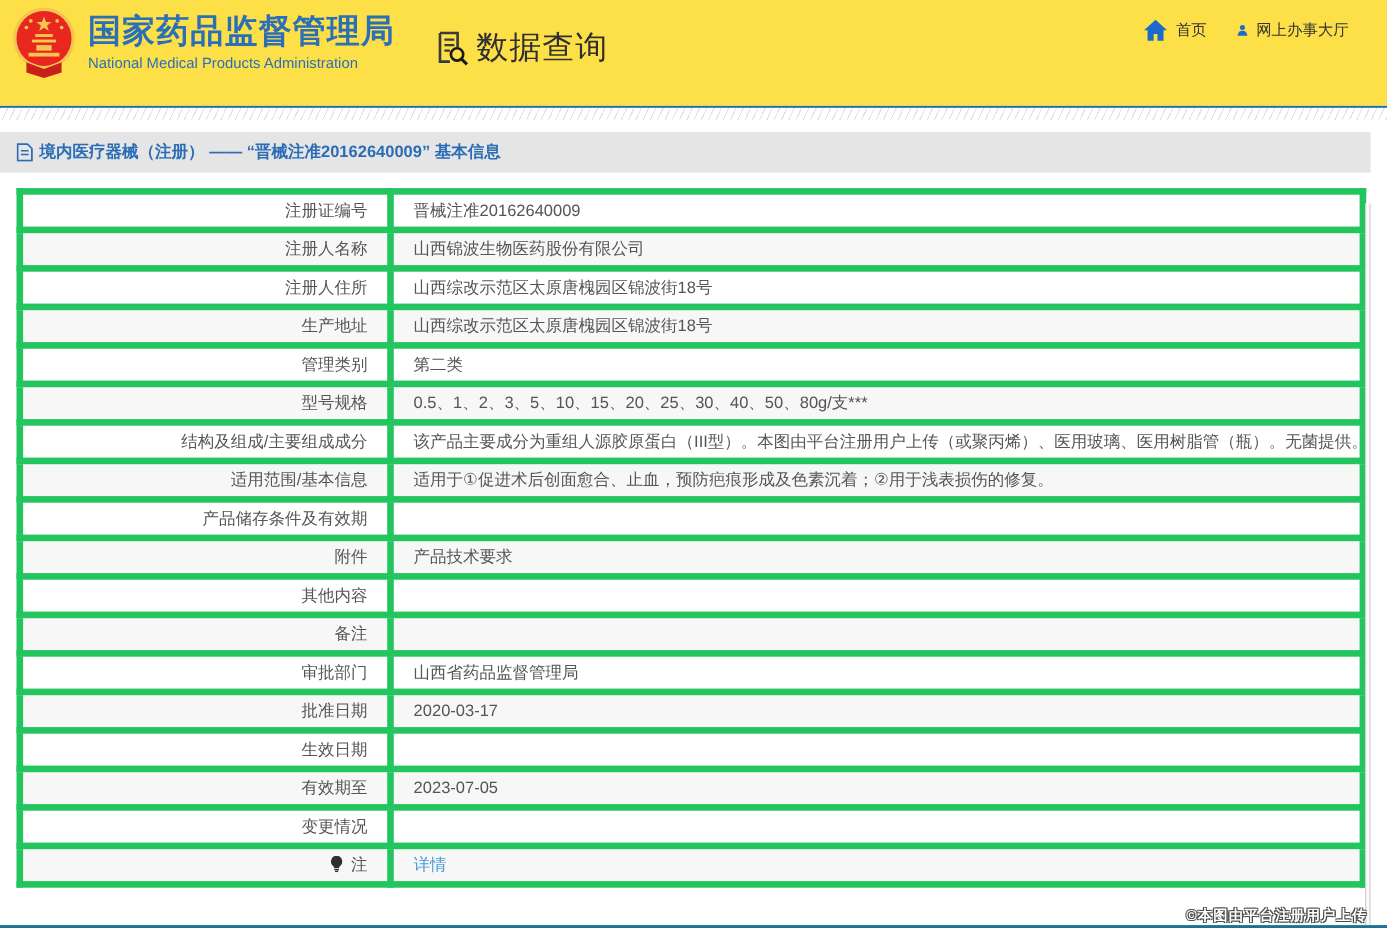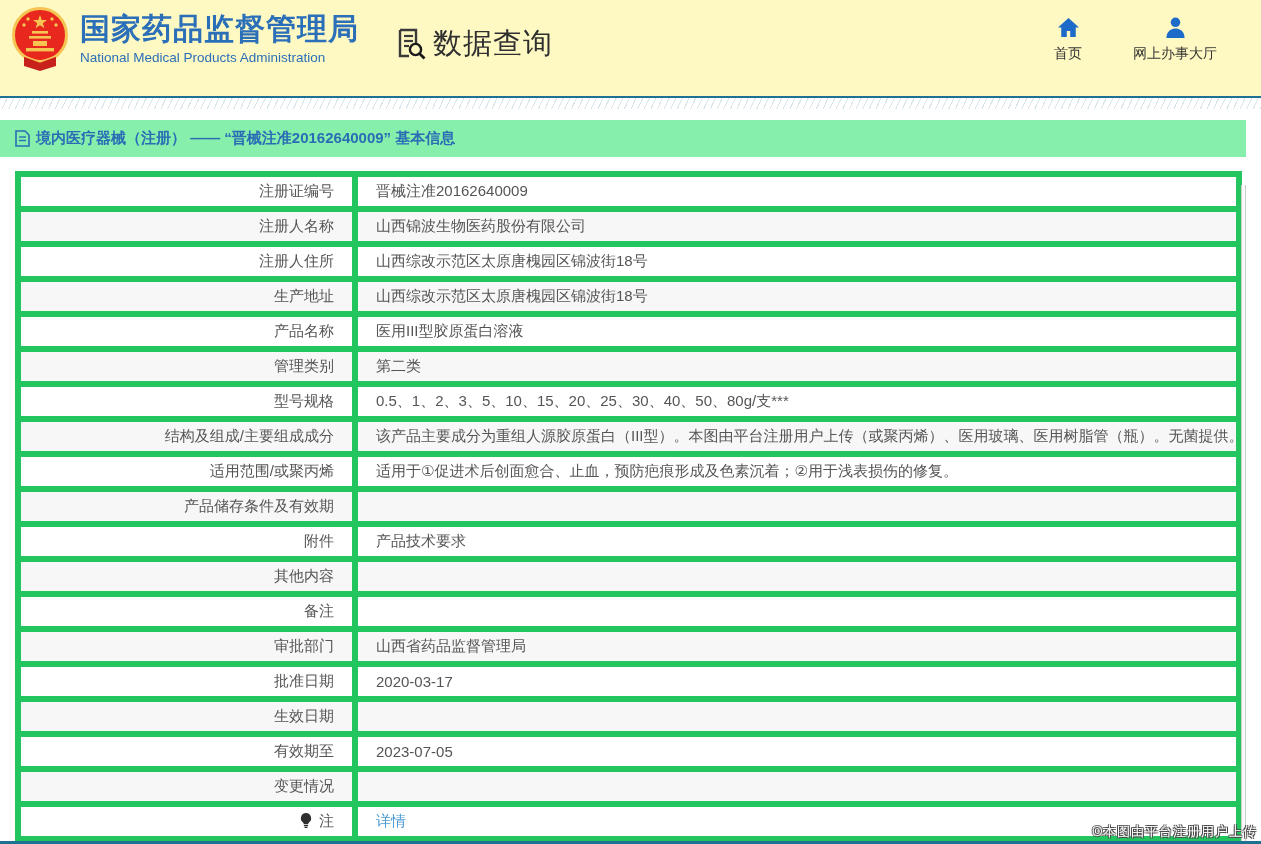--- a/index.html
+++ b/index.html
@@ -5,49 +5,49 @@
   * { margin: 0; padding: 0; box-sizing: border-box; }
   html, body { width: 1261px; height: 844px; }
   body {
     font-family: "Liberation Sans", "DejaVu Sans", sans-serif;
     background: #ffffff;
     position: relative;
     overflow: hidden;
   }
 
   
-  .site-header { position: relative; height: 96px; background: #fef9c3; }
+  .site-header { position: relative; height: 96px; background: #fde047; }
   .emblem { position: absolute; left: 10px; top: 6px; width: 60px; height: 66px; }
   .logo-text { position: absolute; left: 80px; top: 12px; }
   .site-title { font-size: 30px; font-weight: 700; color: #2b6fb8; letter-spacing: 1px; line-height: 1.15; }
   .site-subtitle { font-size: 13.5px; color: #2b6fb8; margin-top: 3px; }
 
   .data-query { position: absolute; left: 396px; top: 24px; display: flex; align-items: center; gap: 7px; }
   .data-query-label { font-size: 29px; color: #2f2f2f; letter-spacing: 1px; }
 
   .top-nav-item {
-    position: absolute; top: 17px; display: flex; flex-direction: column;
+    position: absolute; top: 17px; display: flex; flex-direction: row;
     align-items: center; gap: 7px; text-decoration: none; cursor: pointer;
   }
   .top-nav-item .nav-label { font-size: 14px; color: #333; white-space: nowrap; }
   .nav-home { left: 1039px; width: 58px; }
   .nav-hall { left: 1124px; width: 102px; }
 
   
   .header-divider {
     border-top: 2px solid #1e7195;
     height: 13px;
     background: repeating-linear-gradient(115deg, #d9e5ea 0px, #d9e5ea 1px, transparent 1px, transparent 6px);
   }
 
   
   .title-bar {
     margin-top: 11px;
     width: 1246px; height: 37px;
-    background: #86efac;
+    background: #e5e5e5;
     display: flex; align-items: center; gap: 6px;
     padding-left: 15px;
   }
   .page-title { font-size: 15px; font-weight: 700; color: #2a6db5; }
 
   
   .content { position: relative; }
   table.info-table {
     border-collapse: collapse; table-layout: fixed;
     width: 1227px; margin: 14px 0 0 15px;
@@ -68,22 +68,22 @@
   .table-scrollbar {
     position: absolute; left: 1241px; top: 0px;
     width: 5px; height: 667px;
     border-left: 1px solid #cfcfcf; border-right: 1px solid #cfcfcf;
     background: #fafafa;
   }
 
   
   .footer-line { position: absolute; left: 0; bottom: 0; width: 100%; height: 3px; background: #1d7291; }
   .watermark {
-    position: absolute; right: 4px; bottom: 3px;
-    font-size: 13px; font-weight: 400; color: #fff; letter-spacing: 1px;
+    position: absolute; right: 18px; bottom: 3px;
+    font-size: 13px; font-weight: 700; color: #fff; letter-spacing: 1px;
     text-shadow: -1px -1px 0 #4a4a4a, 1px -1px 0 #4a4a4a, -1px 1px 0 #4a4a4a, 1px 1px 0 #4a4a4a;
   }
 </style>
 </head>
 <body>
 
 <header class="site-header">
   <svg class="emblem" viewBox="0 0 60 66">
     <circle cx="30" cy="29" r="26.5" fill="#e8271f" stroke="#f5c451" stroke-width="3"></circle>
     <polygon points="30,9 31.8,14 37,14 32.8,17.2 34.4,22.2 30,19.2 25.6,22.2 27.2,17.2 23,14 28.2,14" fill="#f5c451"></polygon>
@@ -154,37 +154,33 @@
         </tr>
         <tr>
           <td class="label">注册人住所</td>
           <td class="value">山西综改示范区太原唐槐园区锦波街18号</td>
         </tr>
         <tr>
           <td class="label">生产地址</td>
           <td class="value">山西综改示范区太原唐槐园区锦波街18号</td>
         </tr>
         <tr>
-          <td class="label">产品名称</td>
-          <td class="value">医用III型胶原蛋白溶液</td>
-        </tr>
-        <tr>
           <td class="label">管理类别</td>
           <td class="value">第二类</td>
         </tr>
         <tr>
           <td class="label">型号规格</td>
           <td class="value">0.5、1、2、3、5、10、15、20、25、30、40、50、80g/支***</td>
         </tr>
         <tr>
           <td class="label">结构及组成/主要组成成分</td>
           <td class="value">该产品主要成分为重组人源胶原蛋白（III型）。本图由平台注册用户上传（或聚丙烯）、医用玻璃、医用树脂管（瓶）。无菌提供。</td>
         </tr>
         <tr>
-          <td class="label">适用范围/或聚丙烯</td>
+          <td class="label">适用范围/基本信息</td>
           <td class="value">适用于①促进术后创面愈合、止血，预防疤痕形成及色素沉着；②用于浅表损伤的修复。</td>
         </tr>
         <tr>
           <td class="label">产品储存条件及有效期</td>
           <td class="value"></td>
         </tr>
         <tr>
           <td class="label">附件</td>
           <td class="value">产品技术要求</td>
         </tr>

